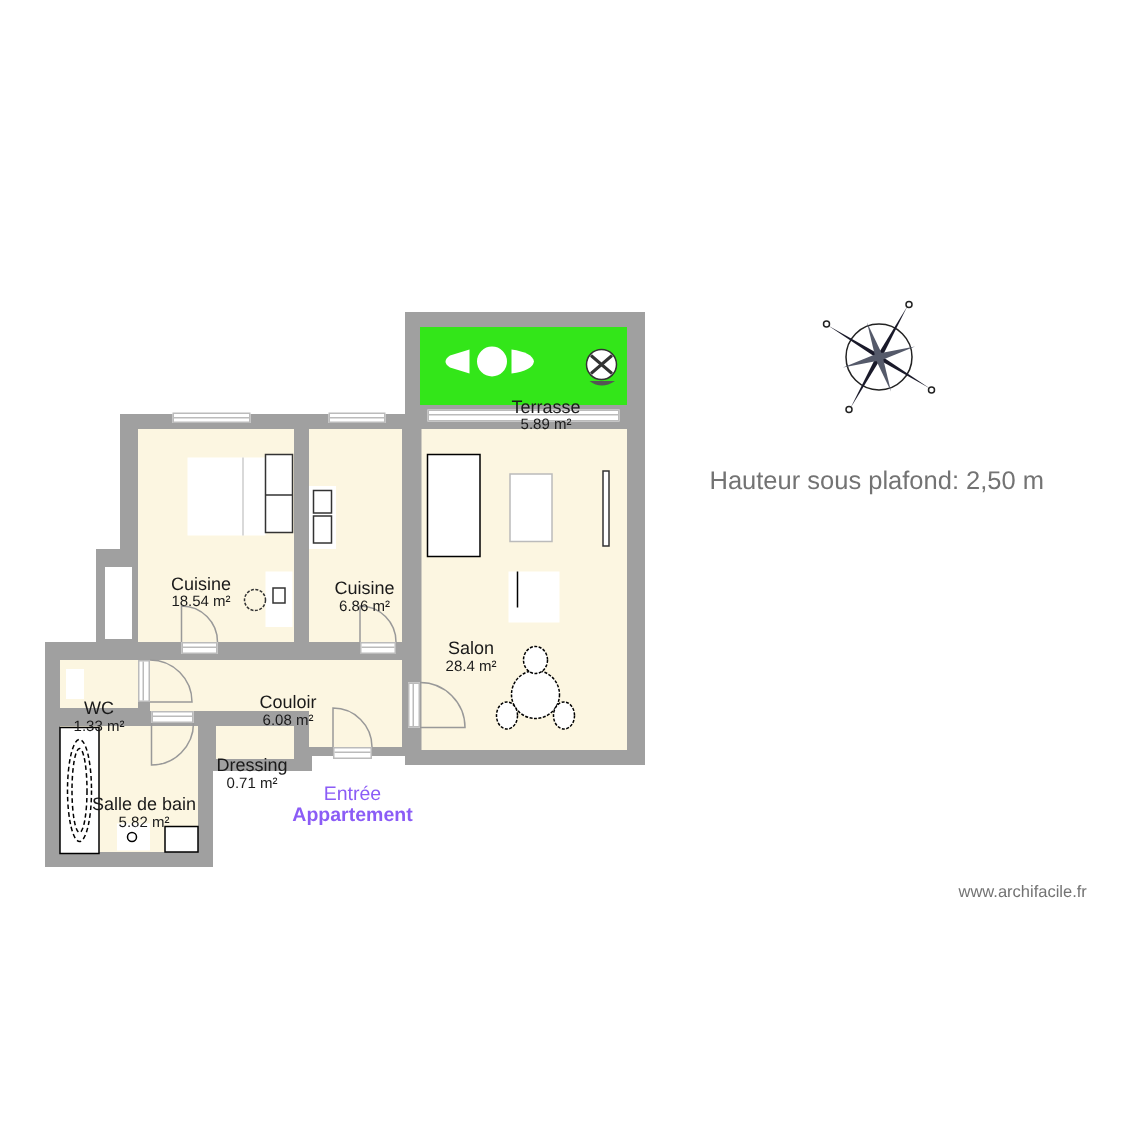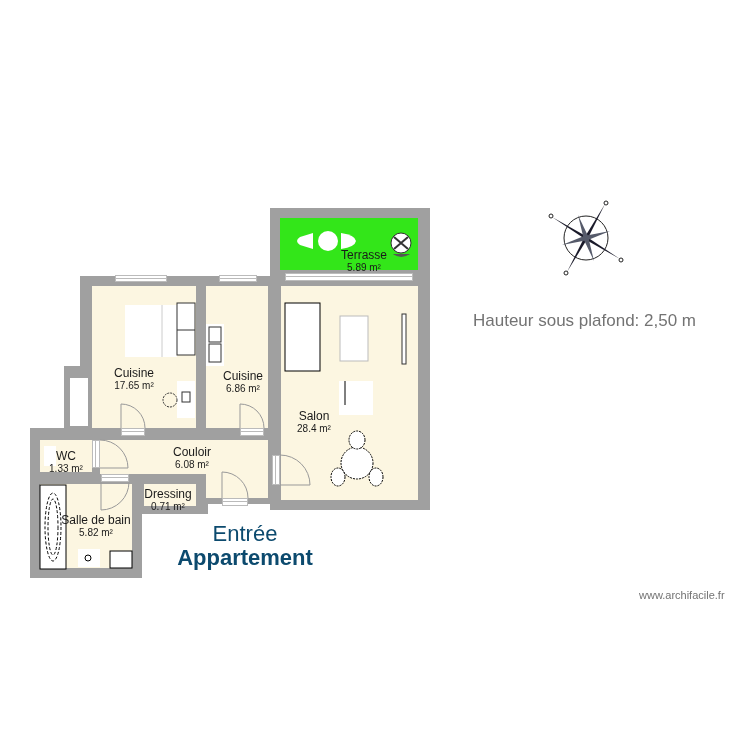--- a/index.html
+++ b/index.html
@@ -1,21 +1,21 @@
 <!DOCTYPE html>
 <html><head>
 <meta charset="utf-8">
 <style>
   html, body { margin: 0; padding: 0; background: #ffffff; }
   body { width: 750px; height: 750px; position: relative; overflow: hidden; font-family: "Liberation Sans", sans-serif; }
   .canvas { position: absolute; left: 0; top: 0; width: 750px; height: 750px; }
   .abs { position: absolute; }
   .wall { position: absolute; background: #a0a0a0; }
   .floor { position: absolute; background: #fcf6e1; }
-  .room-label { position: absolute; text-align: center; color: #1a1a1a; line-height: 1.1; white-space: nowrap; transform: translateX(-50%); }
+  .room-label { position: absolute; text-align: center; color: #1a1a1a; line-height: 1.1; white-space: nowrap; transform: translateX(-50%); margin-top: 16px; }
   .room-name { font-size: 12px; display: block; }
   .room-area { font-size: 10px; display: block; }
   .win { position: absolute; background: #fff; border: 1px solid #bbb; box-sizing: border-box; }
   .win::before { content: ""; position: absolute; left: 0; right: 0; top: 40%; border-top: 1px solid #bbb; }
   .winv { position: absolute; background: #fff; border: 1px solid #bbb; box-sizing: border-box; }
   .winv::before { content: ""; position: absolute; top: 0; bottom: 0; left: 40%; border-left: 1px solid #bbb; }
   .note { position: absolute; color: #737373; white-space: nowrap; }
 </style>
 </head>
 <body>
@@ -112,21 +112,21 @@
       <rect x="44" y="446" width="12" height="20" fill="#fff"></rect>
     </g>
   </svg>
 
   <div class="room-label" style="left:364px;top:249px;">
     <span class="room-name">Terrasse</span>
     <span class="room-area">5.89 m²</span>
   </div>
   <div class="room-label" style="left:134px;top:367px;">
     <span class="room-name">Cuisine</span>
-    <span class="room-area">17.65 m²</span>
+    <span class="room-area">18.54 m²</span>
   </div>
   <div class="room-label" style="left:243px;top:370px;">
     <span class="room-name">Cuisine</span>
     <span class="room-area">6.86 m²</span>
   </div>
   <div class="room-label" style="left:314px;top:410px;">
     <span class="room-name">Salon</span>
     <span class="room-area">28.4 m²</span>
   </div>
   <div class="room-label" style="left:66px;top:450px;">
@@ -139,21 +139,21 @@
   </div>
   <div class="room-label" style="left:168px;top:488px;">
     <span class="room-name">Dressing</span>
     <span class="room-area">0.71 m²</span>
   </div>
   <div class="room-label" style="left:96px;top:514px;">
     <span class="room-name">Salle de bain</span>
     <span class="room-area">5.82 m²</span>
   </div>
 
-  <div class="note" style="left:245px;top:522px;transform:translateX(-50%);text-align:center;color:#0c4a6e;font-size:22px;line-height:1.1;">
+  <div class="note" style="left:235px;top:522px;transform:translateX(-50%);text-align:center;color:#8b5cf6;font-size:13px;line-height:1.1;">
     <span style="display:block;">Entrée</span>
     <span style="display:block;font-weight:bold;">Appartement</span>
   </div>
 
   <svg class="abs" style="left:548px;top:200px;" width="80" height="80" viewBox="0 0 80 80">
     <circle cx="38" cy="38" r="22" fill="none" stroke="#222" stroke-width="1"></circle>
     <g fill="#1a1a2a">
       <polygon points="57,4 41,36 35,40"></polygon>
       <polygon points="19,72 35,40 41,36"></polygon>
       <polygon points="4,17 36,35 40,41"></polygon>

